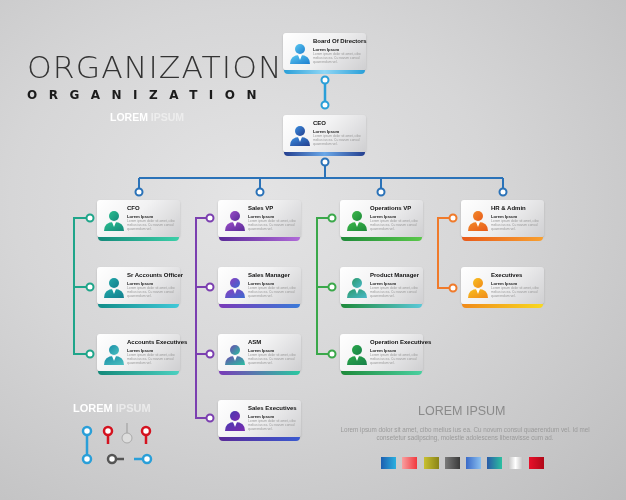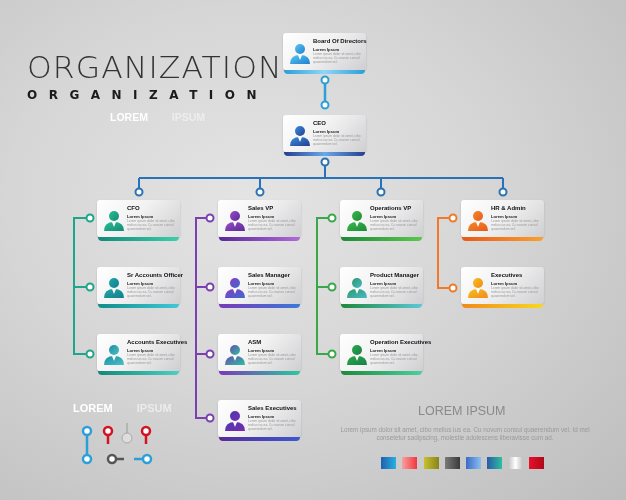--- a/index.html
+++ b/index.html
@@ -3,21 +3,21 @@
 <meta charset="utf-8">
 <style>
   html,body{margin:0;padding:0;}
   body{width:626px;height:500px;position:relative;overflow:hidden;
     background:radial-gradient(ellipse at 40% 40%, #e4e4e5 0%, #d6d6d7 45%, #bdbdbe 100%);
     font-family:"Liberation Sans", sans-serif;}
   .abs{position:absolute;}
   .title-main{left:27px;top:50px;font-family:"DejaVu Sans", sans-serif;font-weight:200;font-size:30px;letter-spacing:1px;color:#333;transform:scaleX(1.05);transform-origin:left;}
   .title-sub{left:27px;top:88px;font-family:"DejaVu Sans", sans-serif;font-weight:bold;font-size:12px;letter-spacing:11.5px;color:#1b1b1b;}
   .lorem-top{left:110px;top:111px;font-size:10.5px;font-weight:bold;color:#fff;}
-  .lorem-top .dim, .lorem-bl .dim{color:#f3f3f3;opacity:.75;font-weight:bold;margin-left:21px;}
+  .lorem-top .dim, .lorem-bl .dim{color:#f3f3f3;opacity:.75;font-weight:bold;}
   .card{position:absolute;width:83px;height:37px;border-radius:3px;
     background:linear-gradient(135deg,#ffffff 0%,#f2f2f3 45%,#cfcfd1 100%);
     box-shadow:0 1px 2px rgba(0,0,0,.18);}
   .card .bar{position:absolute;left:1px;right:1px;bottom:-4px;height:4px;border-radius:0 0 4px 4px;}
   .card .avatar{position:absolute;left:6px;top:9px;width:22px;height:22px;}
   .card .name{position:absolute;left:30px;top:5px;font-size:6px;font-weight:bold;color:#111;white-space:nowrap;}
   .card .sub{position:absolute;left:30px;top:14px;font-size:4.2px;font-weight:bold;color:#222;}
   .card .desc{position:absolute;left:30px;top:19px;width:50px;font-size:3.3px;line-height:4px;color:#999;}
   .lorem-bl{left:73px;top:402px;font-size:11px;font-weight:bold;color:#fff;}
   .lorem-br{left:418px;top:404px;font-size:12.5px;color:#8a8a8a;}

